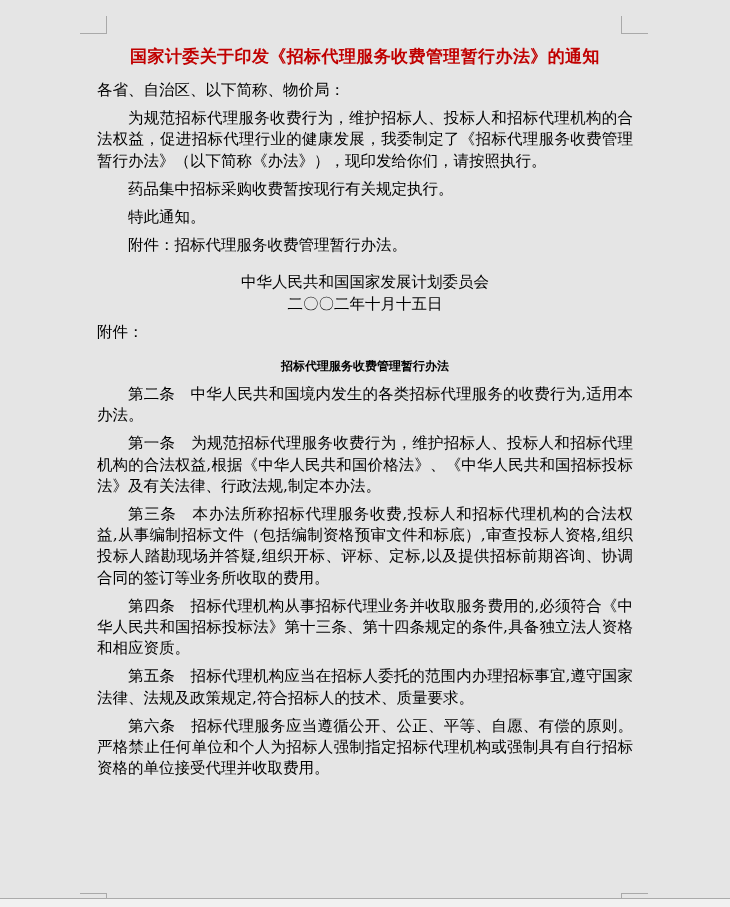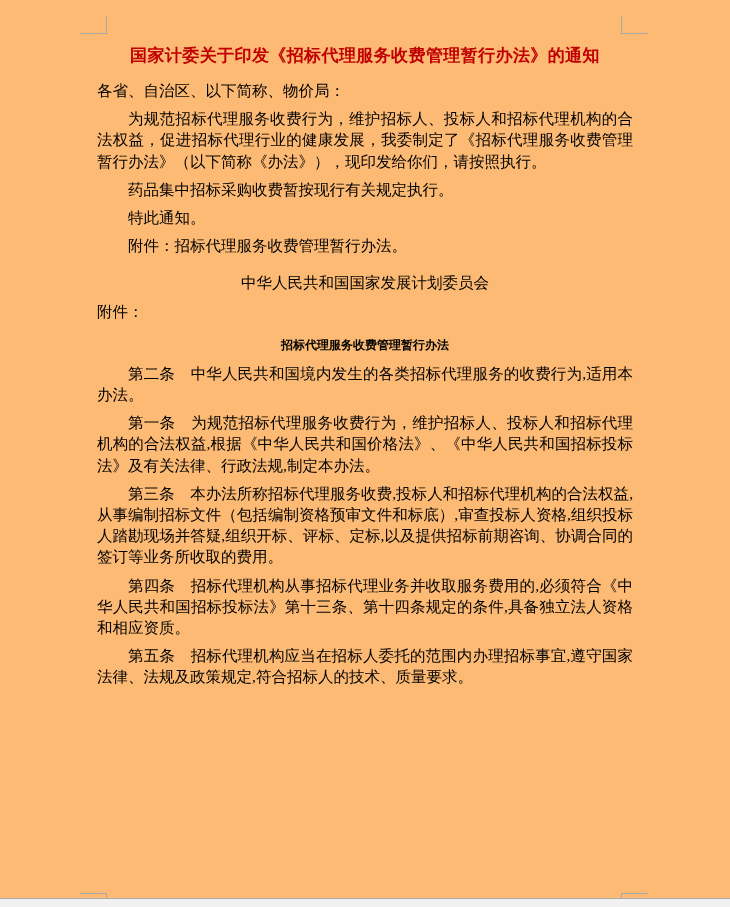--- a/index.html
+++ b/index.html
@@ -4,24 +4,23 @@
 <style>
   html, body { margin: 0; padding: 0; }
   body {
     width: 730px; height: 907px;
     background: #ffffff;
     font-family: "DejaVu Serif", "Liberation Serif", serif;
   }
   .page {
     position: relative;
     width: 730px; height: 907px;
-    background: #fdba74;
+    background: #e5e5e5;
     overflow: hidden;
     color: #000000;
-    font-family: Liberation Serif, serif;
   }
   
   .crop { position: absolute; width: 26px; }
   .crop.tl { left: 80px;  top: 16px; height: 17px;
              border-right: 1px solid #a9a9a9; border-bottom: 1px solid #a9a9a9; }
   .crop.tr { left: 621px; top: 16px; height: 17px;
              border-left: 1px solid #a9a9a9; border-bottom: 1px solid #a9a9a9; }
   .crop.bl { left: 80px;  top: 893px; height: 5px;
              border-right: 1px solid #a9a9a9; border-top: 1px solid #a9a9a9; }
   .crop.br { left: 621px; top: 893px; height: 5px;
@@ -82,28 +81,30 @@
 
 
     <p class="salutation">各省、自治区、以下简称、物价局：</p>
 
     <p class="para">为规范招标代理服务收费行为，维护招标人、投标人和招标代理机构的合法权益，促进招标代理行业的健康发展，我委制定了《招标代理服务收费管理暂行办法》（以下简称《办法》），现印发给你们，请按照执行。</p>
     <p class="para">药品集中招标采购收费暂按现行有关规定执行。</p>
     <p class="para">特此通知。</p>
     <p class="para">附件：招标代理服务收费管理暂行办法。</p>
 
     <p class="center-line signer">中华人民共和国国家发展计划委员会</p>
+    <p class="center-line">二〇〇二年十月十五日</p>
 
     <p class="attach-heading">附件：</p>
 
     <h2 class="measures-title">招标代理服务收费管理暂行办法</h2>
 
     <p class="para">第二条　中华人民共和国境内发生的各类招标代理服务的收费行为,适用本办法。</p>
     <p class="para">第一条　为规范招标代理服务收费行为，维护招标人、投标人和招标代理机构的合法权益,根据《中华人民共和国价格法》、《中华人民共和国招标投标法》及有关法律、行政法规,制定本办法。</p>
     <p class="para">第三条　本办法所称招标代理服务收费,投标人和招标代理机构的合法权益,从事编制招标文件（包括编制资格预审文件和标底）,审查投标人资格,组织投标人踏勘现场并答疑,组织开标、评标、定标,以及提供招标前期咨询、协调合同的签订等业务所收取的费用。</p>
     <p class="para">第四条　招标代理机构从事招标代理业务并收取服务费用的,必须符合《中华人民共和国招标投标法》第十三条、第十四条规定的条件,具备独立法人资格和相应资质。</p>
     <p class="para">第五条　招标代理机构应当在招标人委托的范围内办理招标事宜,遵守国家法律、法规及政策规定,符合招标人的技术、质量要求。</p>
+    <p class="para">第六条　招标代理服务应当遵循公开、公正、平等、自愿、有偿的原则。严格禁止任何单位和个人为招标人强制指定招标代理机构或强制具有自行招标资格的单位接受代理并收取费用。</p>
 
   </div>
 
   <div class="page-bottom"></div>
 
 </div>
 
 </body></html>

